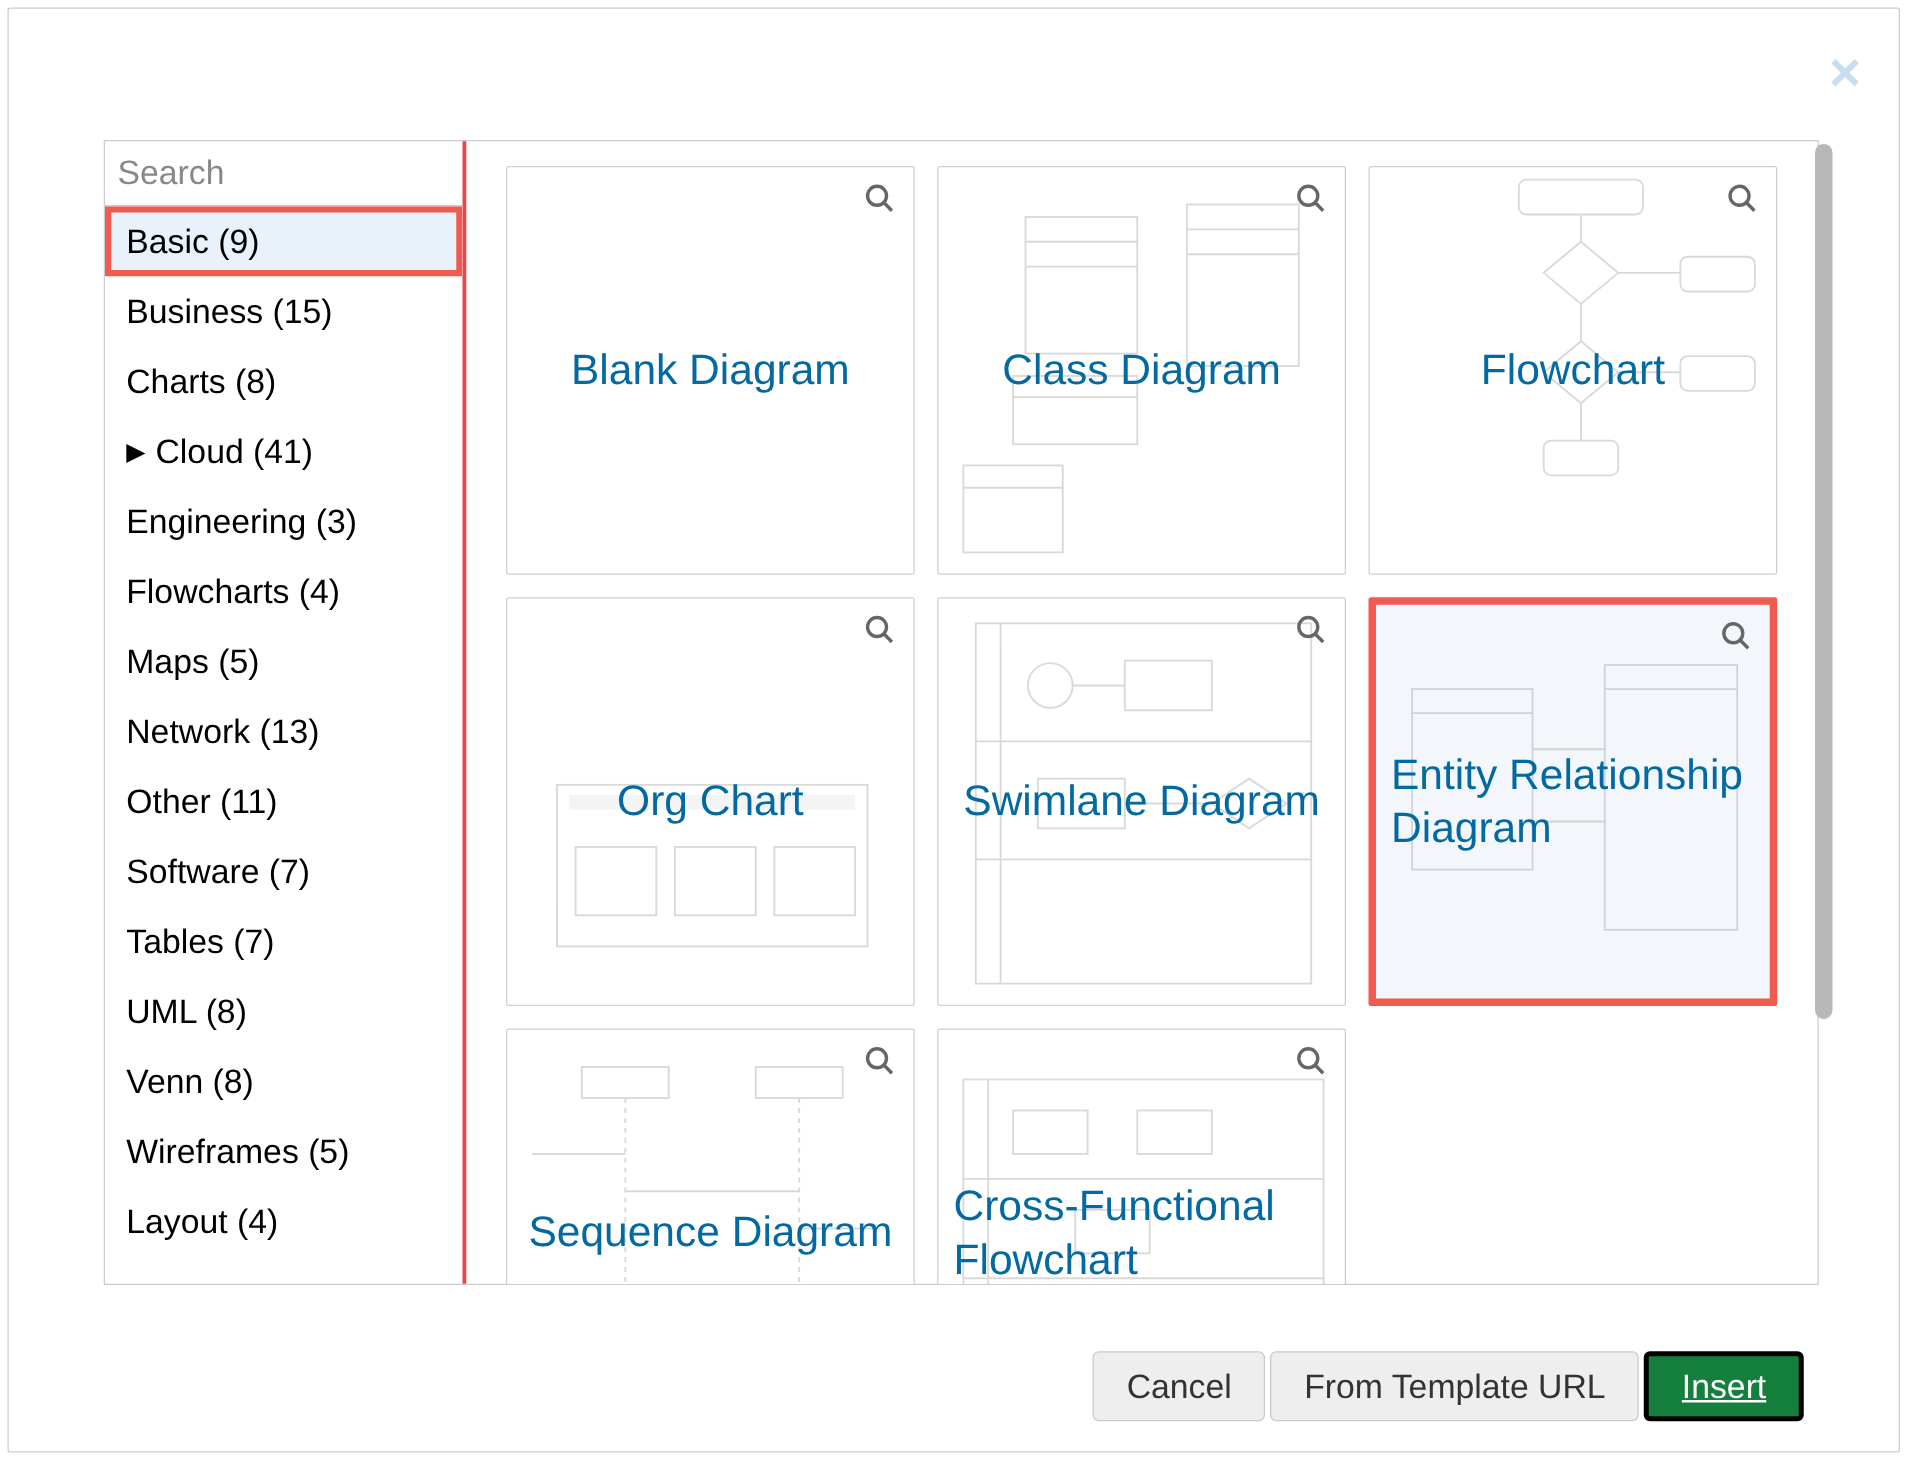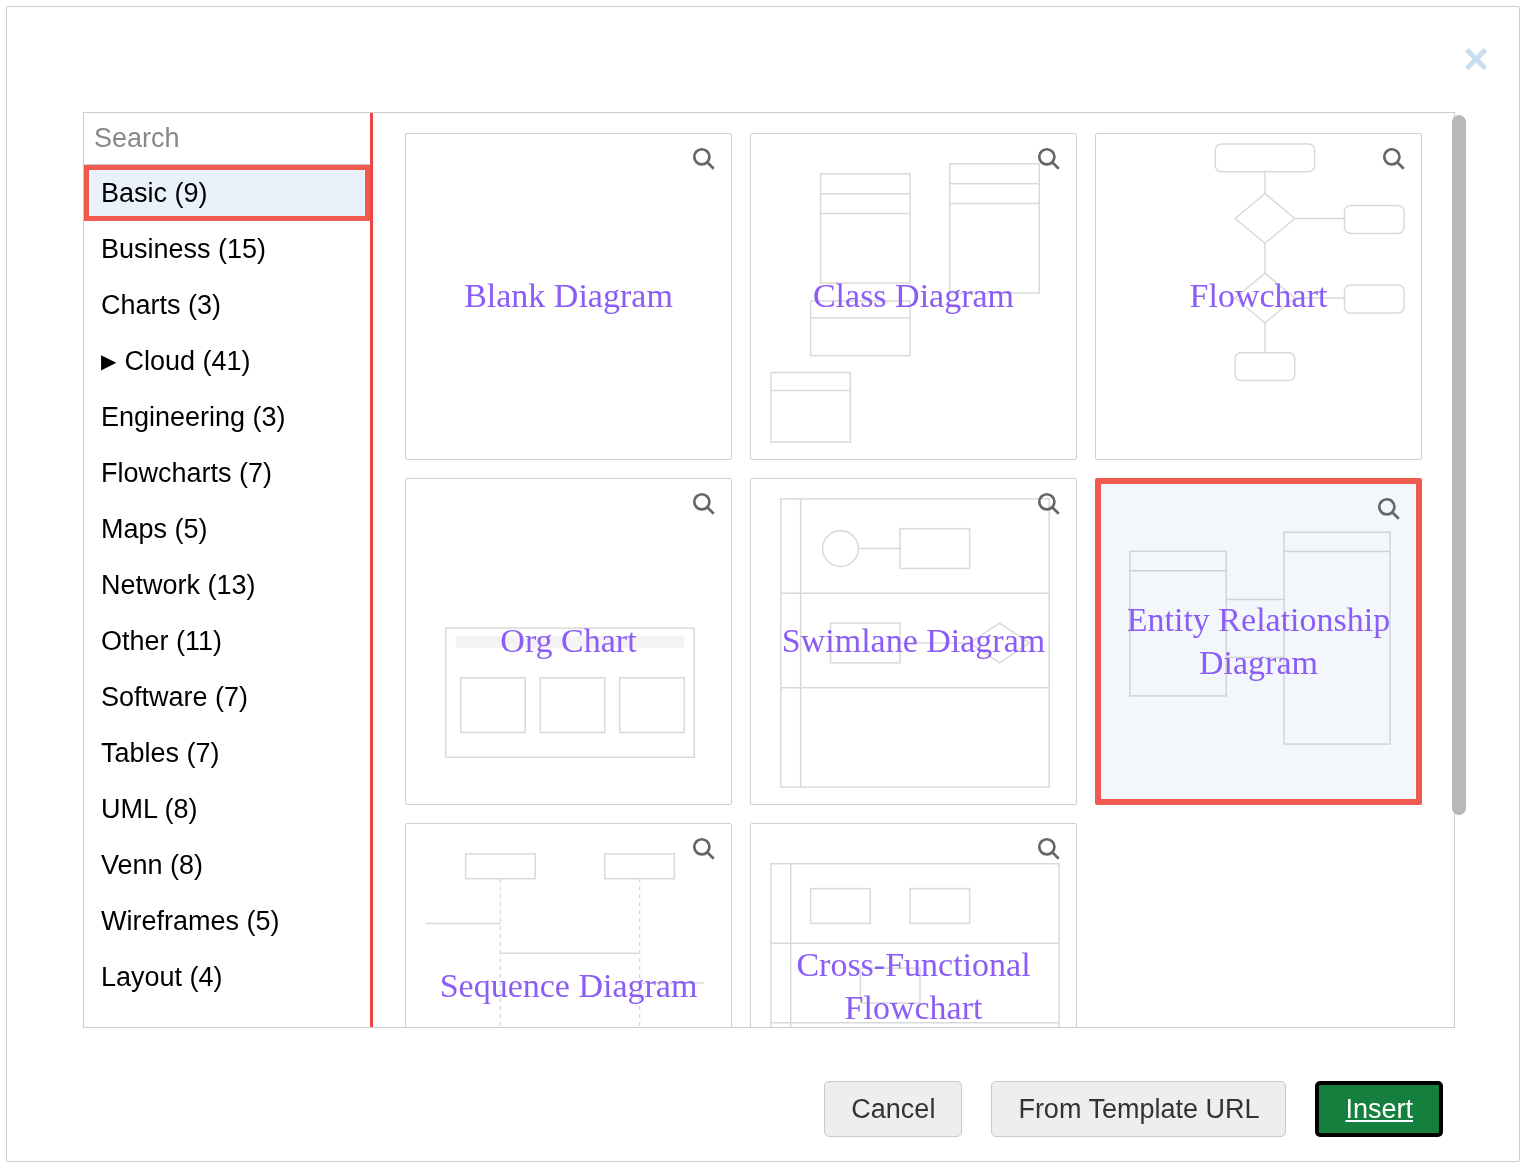--- a/index.html
+++ b/index.html
@@ -115,25 +115,24 @@
 .tpl-zoom {
   position: absolute;
   top: 12px;
   right: 14px;
   z-index: 3;
 }
 .tpl-label {
   position: relative;
   z-index: 2;
   font-size: 34px;
-  color: #8b5cf6;
-  text-align: center;
+  color: #0369a1;
+  text-align: left;
   line-height: 1.25;
   padding: 0 12px;
-  font-family: Liberation Serif, serif;
 }
 .tpl-thumb {
   position: absolute;
   inset: 0;
   opacity: 0.22;
   z-index: 1;
 }
 .tpl-thumb svg { width: 100%; height: 100%; }
 .vscroll {
   position: absolute;
@@ -144,21 +143,21 @@
   background: #b8b8b8;
   border-radius: 7px;
 }
 .footer {
   position: absolute;
   left: 76px; right: 76px;
   bottom: 20px;
   height: 64px;
   display: flex;
   justify-content: flex-end;
-  gap: 29px;
+  gap: 4px;
   align-items: center;
 }
 .btn {
   height: 56px;
   padding: 0 26px;
   font-size: 27px;
   border-radius: 5px;
   cursor: pointer;
   display: inline-flex;
   align-items: center;
@@ -189,31 +188,31 @@
 
       </div>
       <div class="cat-list" id="cat-list">
           <div class="cat-item selected highlight-red">
             <span>Basic (9)</span>
           </div>
           <div class="cat-item">
             <span>Business (15)</span>
           </div>
           <div class="cat-item">
-            <span>Charts (3)</span>
+            <span>Charts (8)</span>
           </div>
           <div class="cat-item">
             <span class="cat-arrow">▶</span>
             <span>Cloud (41)</span>
           </div>
           <div class="cat-item">
             <span>Engineering (3)</span>
           </div>
           <div class="cat-item">
-            <span>Flowcharts (7)</span>
+            <span>Flowcharts (4)</span>
           </div>
           <div class="cat-item">
             <span>Maps (5)</span>
           </div>
           <div class="cat-item">
             <span>Network (13)</span>
           </div>
           <div class="cat-item">
             <span>Other (11)</span>
           </div>

